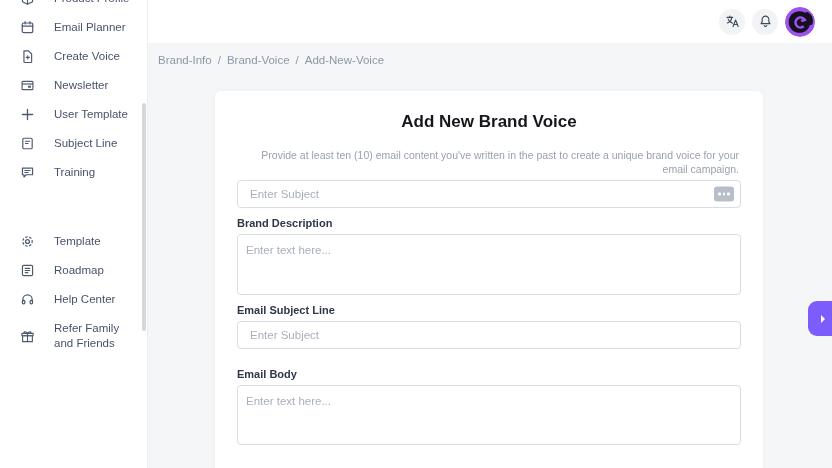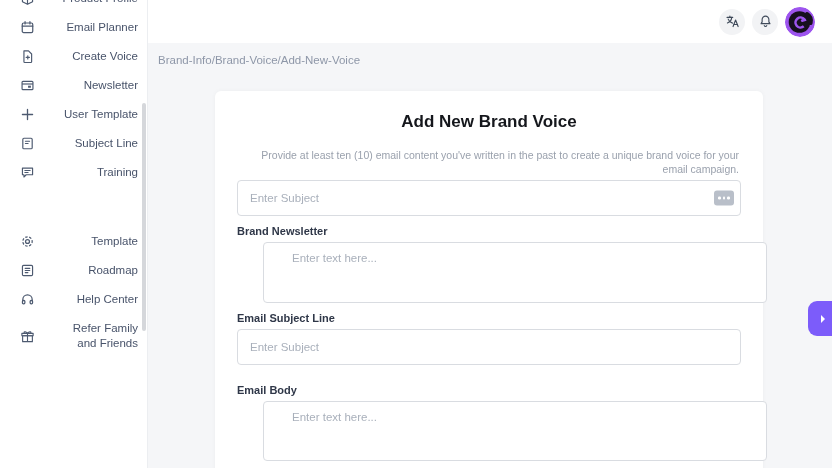--- a/index.html
+++ b/index.html
@@ -1,20 +1,20 @@
 <!DOCTYPE html>
 <html><head>
 <meta charset="utf-8">
 <style>
   html,body{margin:0;padding:0;}
   .page{position:relative;width:832px;height:468px;overflow:hidden;background:#f5f6f8;
         font-family:"Liberation Sans",sans-serif;-webkit-font-smoothing:antialiased;}
   
   .sidebar{position:absolute;left:0;top:0;bottom:0;width:147px;background:#fff;
-           border-right:1px solid #eceef1;z-index:3;overflow:hidden;text-align:right;}
+           border-right:1px solid #eceef1;z-index:3;overflow:hidden;}
   .nav{margin-top:-16px;}
   .nav-item{height:29px;display:flex;align-items:center;padding-left:20px;gap:19px;
             color:#48536a;font-size:11.5px;cursor:pointer;}
   .nav-item.two-line{height:44px;}
   .nav-item.two-line .nav-label{line-height:15px;}
   .nav-icon{width:15px;height:15px;flex:none;display:flex;align-items:center;justify-content:center;}
   .nav-icon svg{width:15px;height:15px;}
   .nav-label{white-space:normal;width:84px;line-height:13px;}
   .nav-gap{height:40px;}
   .side-scrollbar{position:absolute;right:1px;top:103px;width:4px;height:228px;
@@ -22,36 +22,36 @@
   
   .topbar{position:absolute;left:147px;right:0;top:0;height:43px;background:#fff;
           display:flex;align-items:center;justify-content:flex-end;padding-right:17px;gap:7px;z-index:2;}
   .icon-circle{width:26px;height:26px;border-radius:50%;background:#f2f3f5;border:none;
                display:flex;align-items:center;justify-content:center;cursor:pointer;padding:0;}
   .icon-circle svg{width:15px;height:15px;}
   .avatar{width:30px;height:30px;border-radius:50%;overflow:hidden;cursor:pointer;flex:none;}
   .avatar svg{display:block;}
   
   .content{position:absolute;left:147px;right:0;top:43px;bottom:0;background:#f5f6f8;}
-  .breadcrumb{position:absolute;left:11px;top:11px;display:flex;
+  .breadcrumb{position:absolute;left:11px;top:11px;display:flex;gap:6px;
               font-size:11.5px;color:#8e97a8;align-items:center;}
   .breadcrumb .crumb{cursor:pointer;}
   .card{position:absolute;left:68px;top:48px;width:548px;height:420px;background:#fff;
         border-radius:6px;box-shadow:0 0 5px rgba(30,40,60,.04);box-sizing:border-box;
         padding:21px 22px 0 22px;}
   .form-title{margin:0;font-size:17px;line-height:20px;font-weight:700;color:#15171c;text-align:center;}
   .form-subtitle{margin:16px auto 0;max-width:500px;font-size:10.5px;line-height:14px;
                  color:#9aa1ad;text-align:right;}
   .field-label{display:block;font-size:11px;line-height:14px;font-weight:700;color:#2f3748;}
   .input-wrap{position:relative;}
   .text-input,.text-area{display:block;width:100%;box-sizing:border-box;border:1px solid #d9dce1;
         border-radius:4px;background:#fff;font-family:"Liberation Sans",sans-serif;
         font-size:11.5px;color:#333a46;outline:none;}
-  .text-input{height:36px;padding:0 30px 0 12px;}
-  .text-area{padding:9px 28px;resize:none;margin-left:26px;}
+  .text-input{height:28px;padding:0 30px 0 12px;}
+  .text-area{padding:9px 8px;resize:none;}
   .text-input::placeholder,.text-area::placeholder{color:#a9b0bb;opacity:1;}
   .ta-1{height:61px;}
   .ta-2{height:60px;}
   .m-label-1{margin-top:16px;}
   .m-input{margin-top:4px;}
   .m-label{margin-top:8px;}
   .m-label-big{margin-top:18px;}
   .ext-badge{position:absolute;right:7px;top:50%;transform:translateY(-50%);width:20px;height:15px;
              background:#b9bfc9;border-radius:3px;display:flex;align-items:center;justify-content:center;
              gap:2px;cursor:pointer;}
@@ -237,21 +237,21 @@
 
       <div class="input-wrap m-input">
         <input class="text-input" type="text" placeholder="Enter Subject" style="">
         <span class="ext-badge">
             <i></i>
             <i></i>
             <i></i>
           </span>
       </div>
 
-      <label class="field-label m-label">Brand Newsletter</label>
+      <label class="field-label m-label">Brand Description</label>
       <textarea class="text-area ta-1 m-input" placeholder="Enter text here..." style=""></textarea>
 
       <label class="field-label m-label">Email Subject Line</label>
       <input class="text-input m-input" type="text" placeholder="Enter Subject" style="">
 
       <label class="field-label m-label-big">Email Body</label>
       <textarea class="text-area ta-2 m-input" placeholder="Enter text here..." style=""></textarea>
     </section>
   </main>
 

